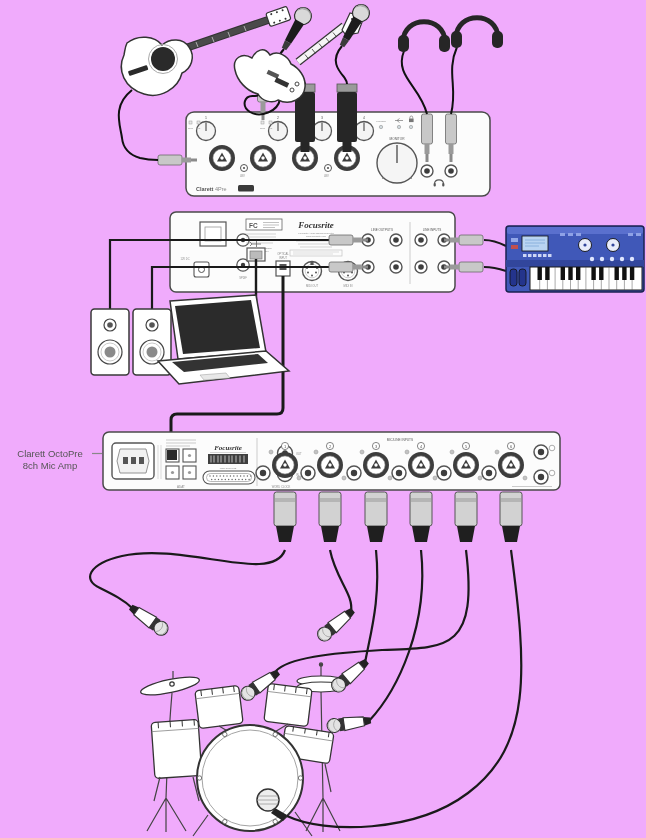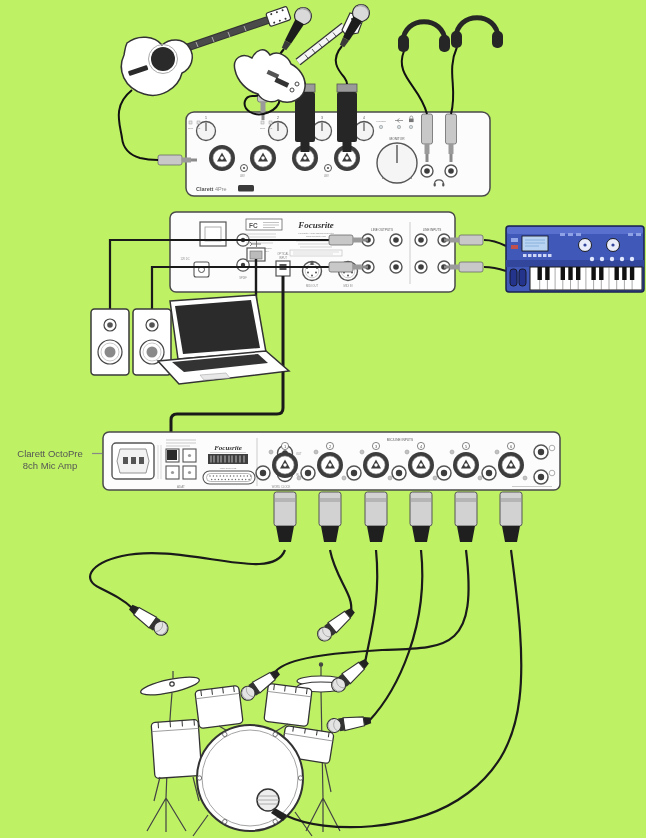--- a/index.html
+++ b/index.html
@@ -1,16 +1,16 @@
 <!DOCTYPE html>
 <html><head>
 <meta charset="utf-8">
 <style>
   html,body{margin:0;padding:0;background:#ffffff;}
-  .stage{position:relative;width:646px;height:838px;background:#bef264;overflow:hidden;
+  .stage{position:relative;width:646px;height:838px;background:#f0abfc;overflow:hidden;
          font-family:"Liberation Sans", sans-serif;}
   svg{position:absolute;left:0;top:0;}
   text{font-family:"Liberation Sans", sans-serif;fill:#555;}
   .logo{font-family:"Liberation Serif", serif;font-style:italic;font-weight:bold;fill:#333;}
   .micro{fill:#888;}
 </style>
 </head>
 <body>
 
 <div class="stage">

